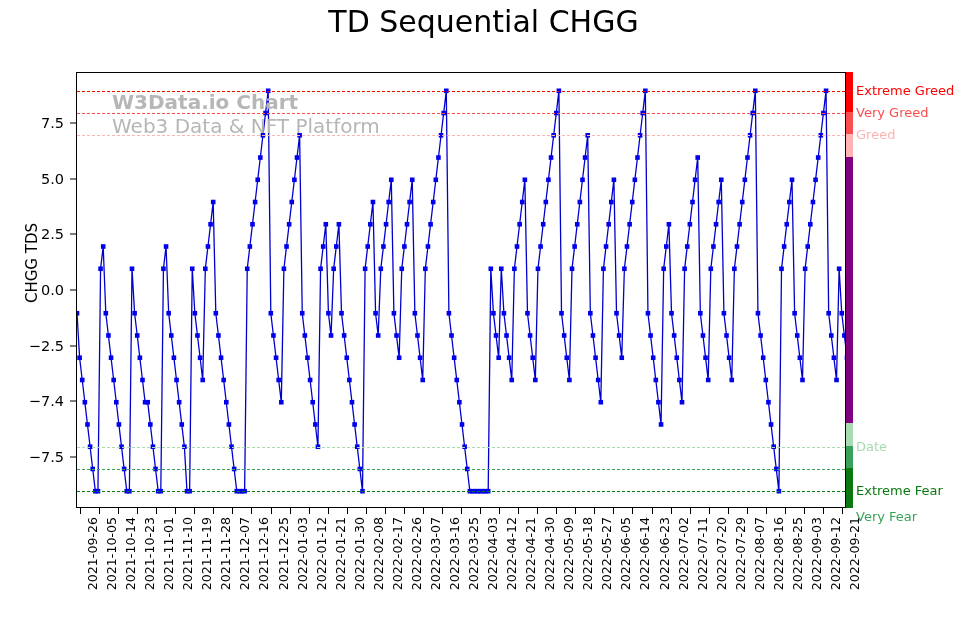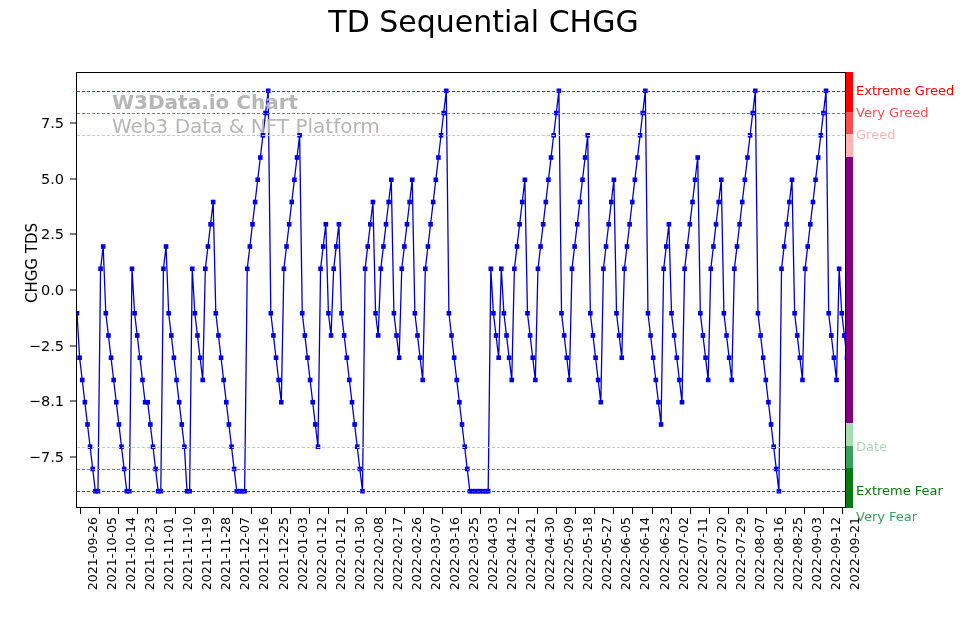--- a/index.html
+++ b/index.html
@@ -59,21 +59,21 @@
 <body>
 
 <div id="root">
 
   <div id="chart-title">TD Sequential CHGG</div>
 
   <div id="y-axis">
     <div id="ylabel">CHGG TDS</div>
   <div class="ytick-label" style="top: 384.837px;">−7.5</div>
       <div class="ytick-mark" style="top: 384.837px;"></div>
-      <div class="ytick-label" style="top: 329.224px;">−8.1</div>
+      <div class="ytick-label" style="top: 329.224px;">−7.4</div>
       <div class="ytick-mark" style="top: 329.224px;"></div>
       <div class="ytick-label" style="top: 273.612px;">−2.5</div>
       <div class="ytick-mark" style="top: 273.612px;"></div>
       <div class="ytick-label" style="top: 218px;">0.0</div>
       <div class="ytick-mark" style="top: 218px;"></div>
       <div class="ytick-label" style="top: 162.388px;">2.5</div>
       <div class="ytick-mark" style="top: 162.388px;"></div>
       <div class="ytick-label" style="top: 106.776px;">5.0</div>
       <div class="ytick-mark" style="top: 106.776px;"></div>
       <div class="ytick-label" style="top: 51.1633px;">7.5</div>

